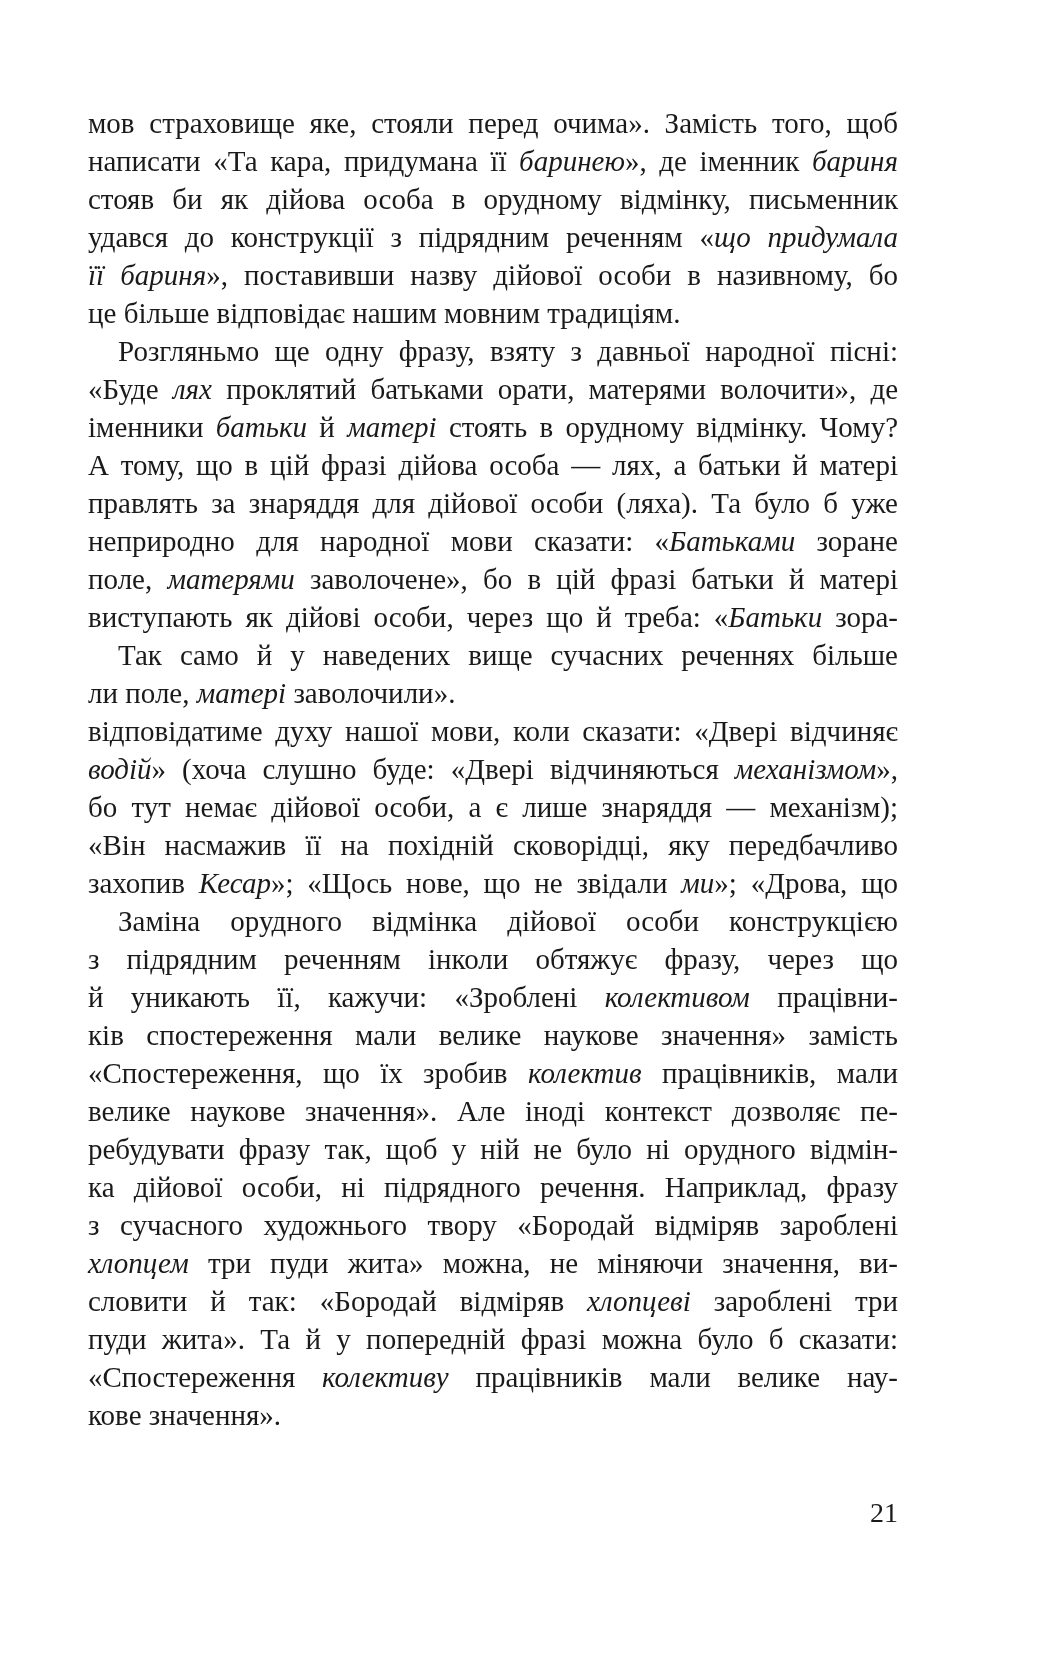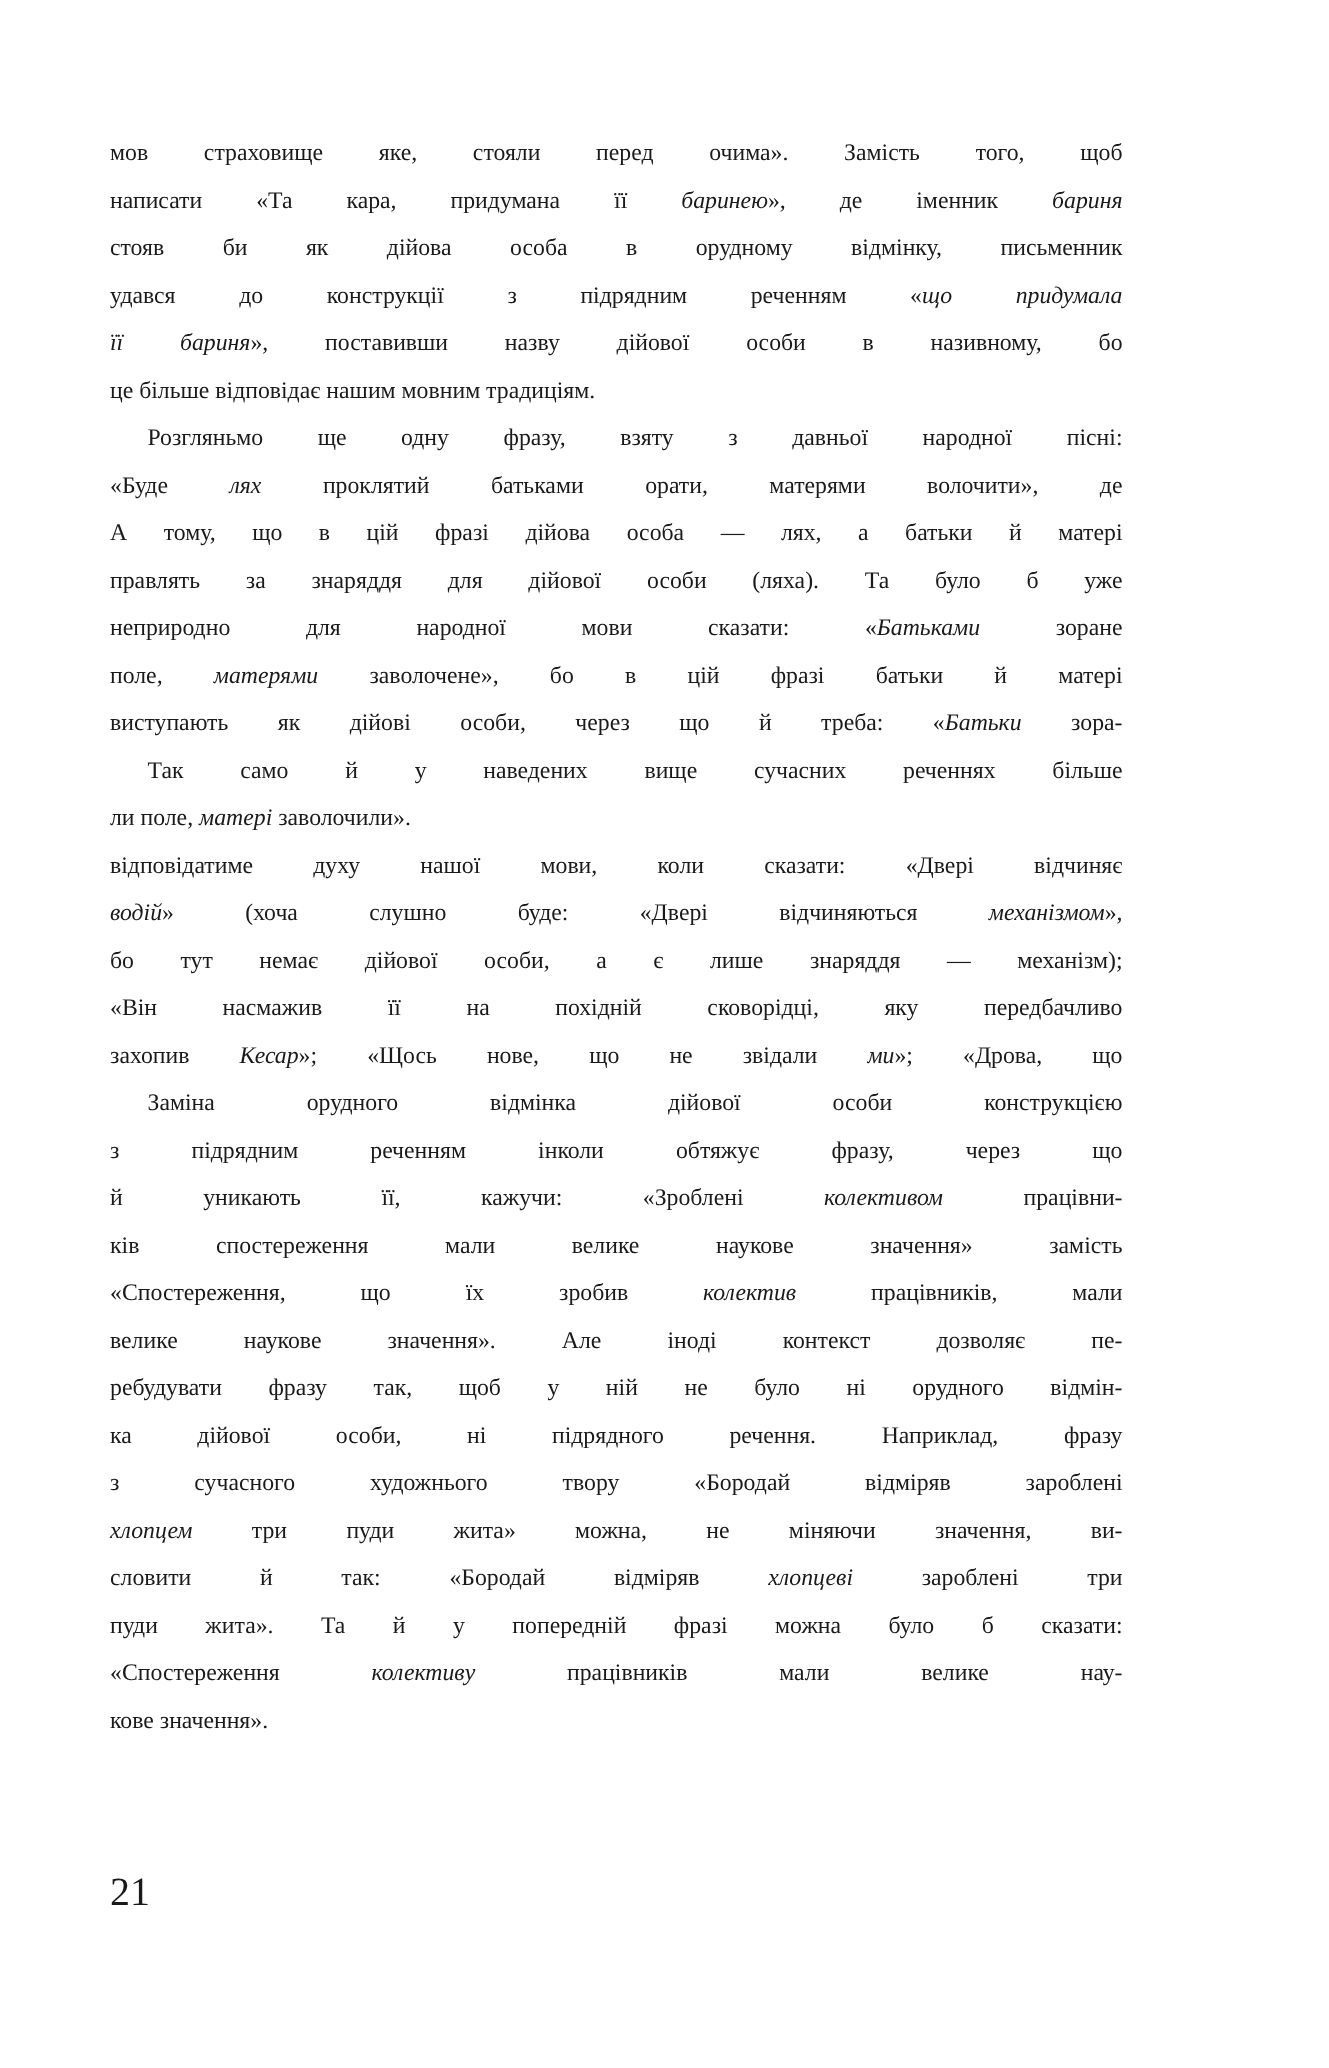--- a/index.html
+++ b/index.html
@@ -14,21 +14,21 @@
     font-family: "Liberation Serif", "DejaVu Serif", serif;
     color: #1a1a1a;
   }
   .text-block {
     position: absolute;
     left: 88px;
     top: 104px;
     width: 810px;
   }
   .line {
-    font-size: 19px;
+    font-size: 29px;
     line-height: 38px;
     height: 38px;
     text-align: justify;
     text-align-last: justify;
     overflow: visible;
   }
   .line.last {
     text-align: left;
     text-align-last: left;
   }
@@ -36,37 +36,38 @@
     text-indent: 30px;
   }
   .it {
     font-style: italic;
   }
   .page-number {
     position: absolute;
     left: 88px;
     top: 1496px;
     width: 810px;
-    text-align: left;
-    font-size: 32px;
+    text-align: right;
+    font-size: 28px;
     line-height: 34px;
   }
 </style>
 </head>
 <body>
 
 <div class="text-block">
     <div class="line"><span>мов страховище яке, стояли перед очима». Замість того, щоб</span></div>
     <div class="line"><span>написати «Та кара, придумана її </span><span class="it">баринею</span><span>», де іменник </span><span class="it">бариня</span></div>
     <div class="line"><span>стояв би як дійова особа в орудному відмінку, письменник</span></div>
     <div class="line"><span>удався до конструкції з підрядним реченням «</span><span class="it">що придумала</span></div>
     <div class="line"><span class="it">її бариня</span><span>», поставивши назву дійової особи в називному, бо</span></div>
     <div class="line last"><span>це більше відповідає нашим мовним традиціям.</span></div>
     <div class="line indent"><span>Розгляньмо ще одну фразу, взяту з давньої народної пісні:</span></div>
     <div class="line"><span>«Буде </span><span class="it">лях</span><span> проклятий батьками орати, матерями волочити», де</span></div>
+    <div class="line"><span>іменники </span><span class="it">батьки</span><span> й </span><span class="it">матері</span><span> стоять в орудному відмінку. Чому?</span></div>
     <div class="line"><span>А тому, що в цій фразі дійова особа — лях, а батьки й матері</span></div>
     <div class="line"><span>правлять за знаряддя для дійової особи (ляха). Та було б уже</span></div>
     <div class="line"><span>неприродно для народної мови сказати: «</span><span class="it">Батьками</span><span> зоране</span></div>
     <div class="line"><span>поле, </span><span class="it">матерями</span><span> заволочене», бо в цій фразі батьки й матері</span></div>
     <div class="line"><span>виступають як дійові особи, через що й треба: «</span><span class="it">Батьки</span><span> зора-</span></div>
     <div class="line indent"><span>Так само й у наведених вище сучасних реченнях більше</span></div>
     <div class="line last"><span>ли поле, </span><span class="it">матері</span><span> заволочили».</span></div>
     <div class="line"><span>відповідатиме духу нашої мови, коли сказати: «Двері відчиняє</span></div>
     <div class="line"><span class="it">водій</span><span>» (хоча слушно буде: «Двері відчиняються </span><span class="it">механізмом</span><span>»,</span></div>
     <div class="line"><span>бо тут немає дійової особи, а є лише знаряддя — механізм);</span></div>

